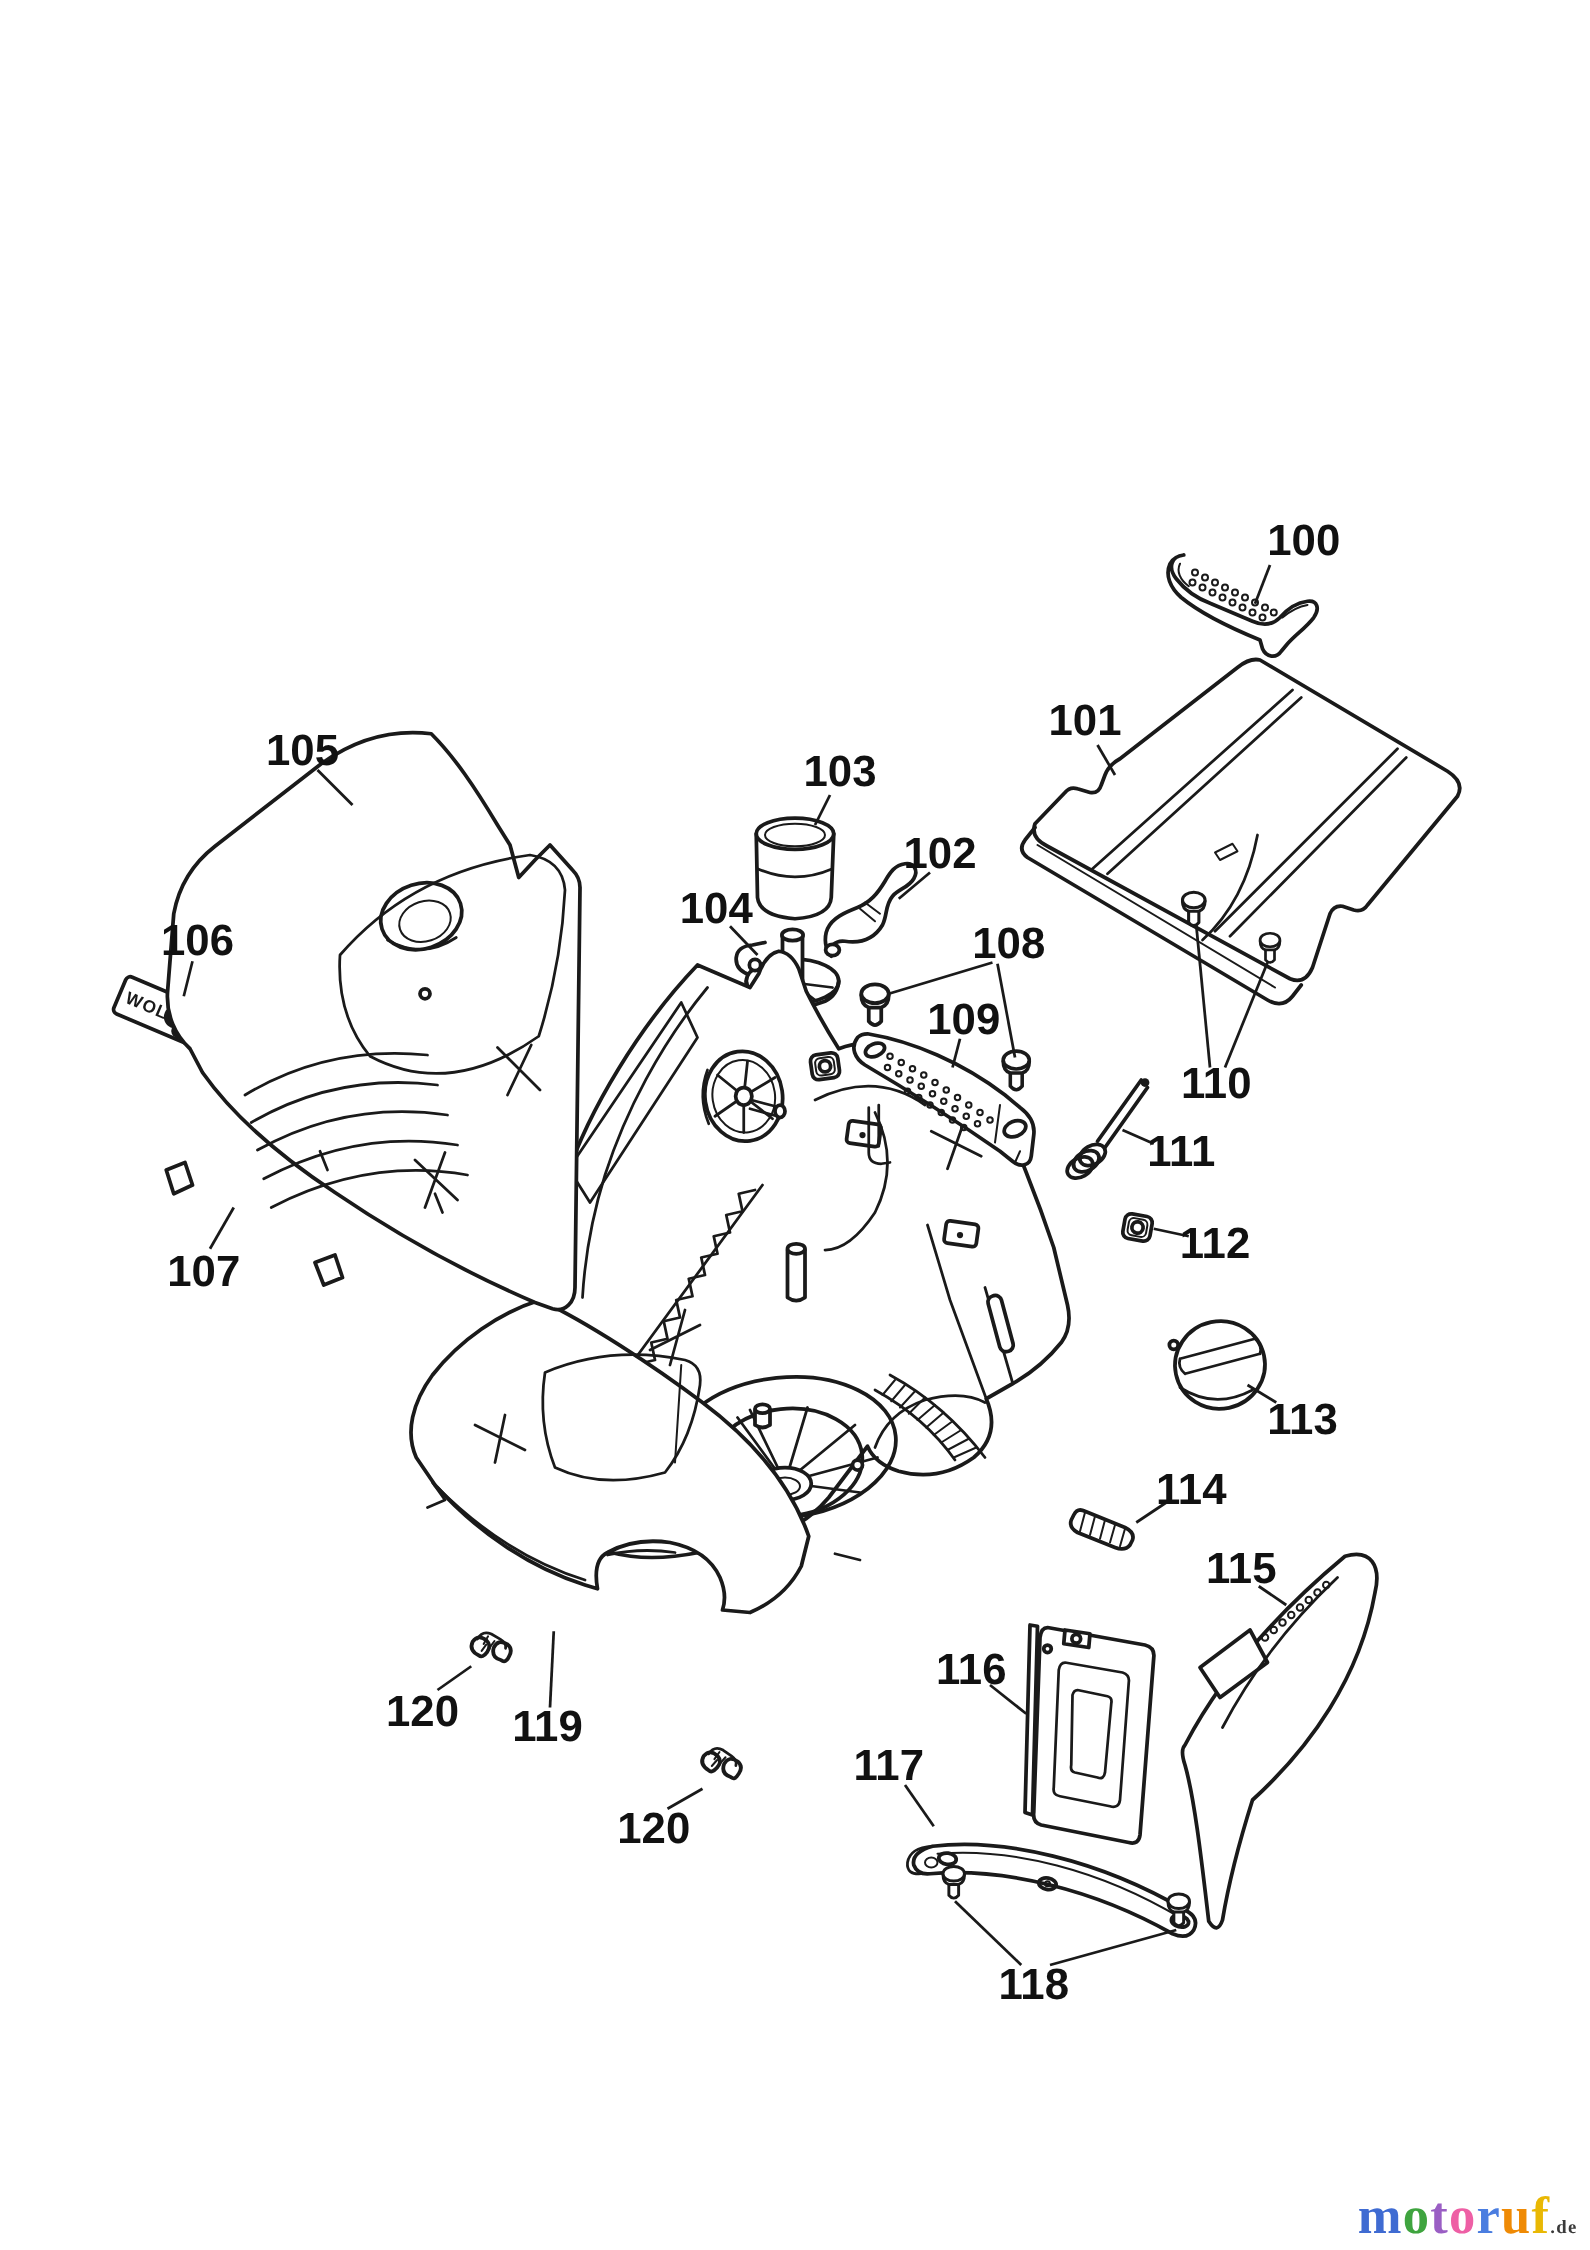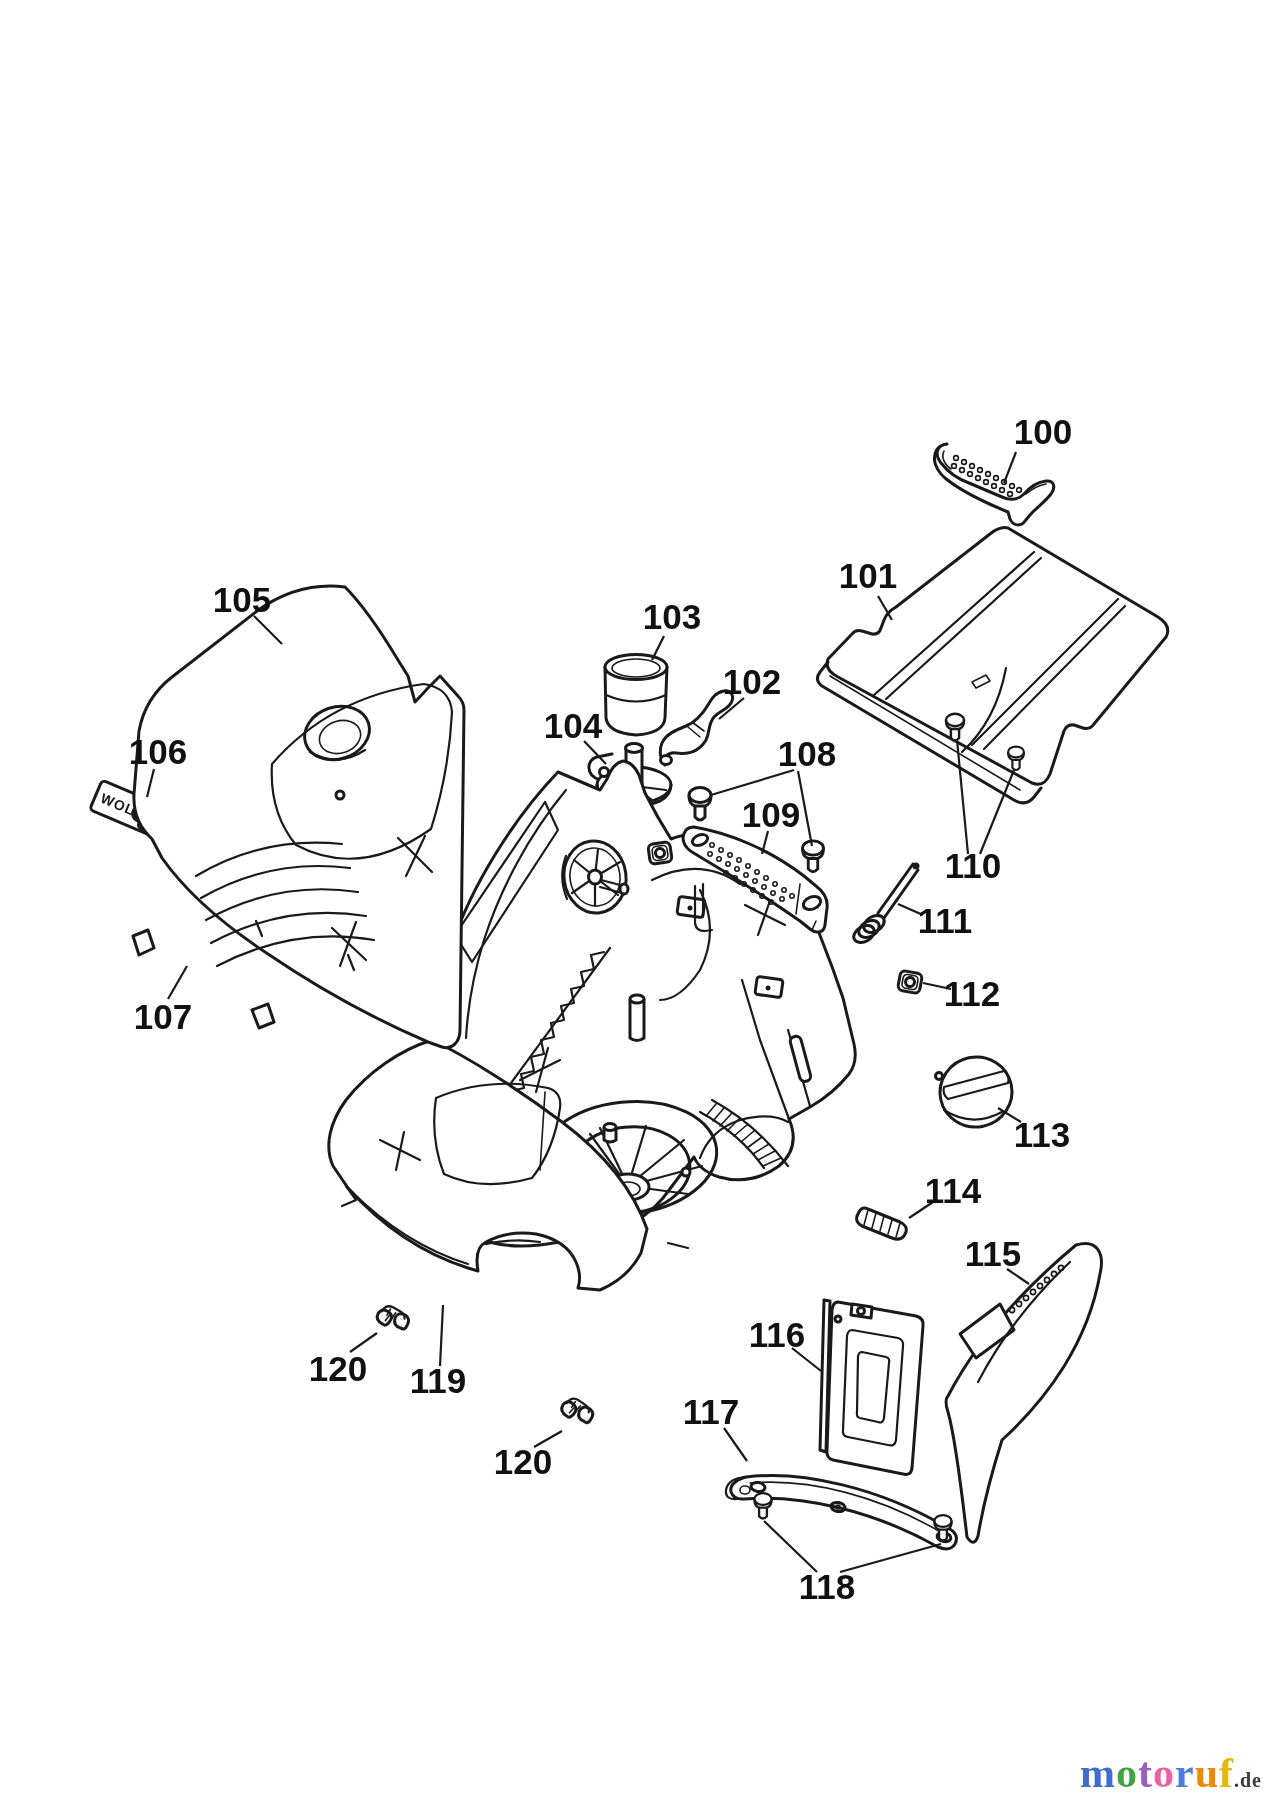--- a/index.html
+++ b/index.html
@@ -9,21 +9,21 @@
   svg .ln{stroke:#1a1a1a;stroke-width:3;fill:none;stroke-linecap:round;stroke-linejoin:round;}
   svg .w{fill:#ffffff;}
   svg .thin{stroke-width:1.6;}
   svg .med{stroke-width:2.2;}
   svg .blk{fill:#1a1a1a;stroke:none;}
   svg text.callout{font-family:"Liberation Sans",sans-serif;font-weight:bold;font-size:35px;fill:#111111;text-anchor:middle;}
   svg text.brand1{font-family:"Liberation Sans",sans-serif;font-weight:bold;font-size:14px;fill:#1a1a1a;letter-spacing:1px;}
   svg text.brand2{font-family:"Liberation Sans",sans-serif;font-weight:bold;font-size:9px;fill:#ffffff;}
   .watermark{position:absolute;right:10px;bottom:6px;font-family:"Liberation Serif",serif;
              font-weight:bold;font-size:42px;line-height:1;letter-spacing:1px;cursor:pointer;}
-  .watermark .suffix{font-size:20px;font-weight:bold;}
+  .watermark .suffix{font-size:15px;font-weight:bold;}
 </style>
 </head>
 <body>
 
 <div class="page">
 <svg width="1272" height="1800" viewBox="0 0 1272 1800">
   <defs>
     <pattern id="xhatch" width="16" height="16" patternUnits="userSpaceOnUse">
       <path d="M0,16 L16,0 M0,0 L16,16" stroke="#1a1a1a" stroke-width="1.5" fill="none"></path>
     </pattern>

